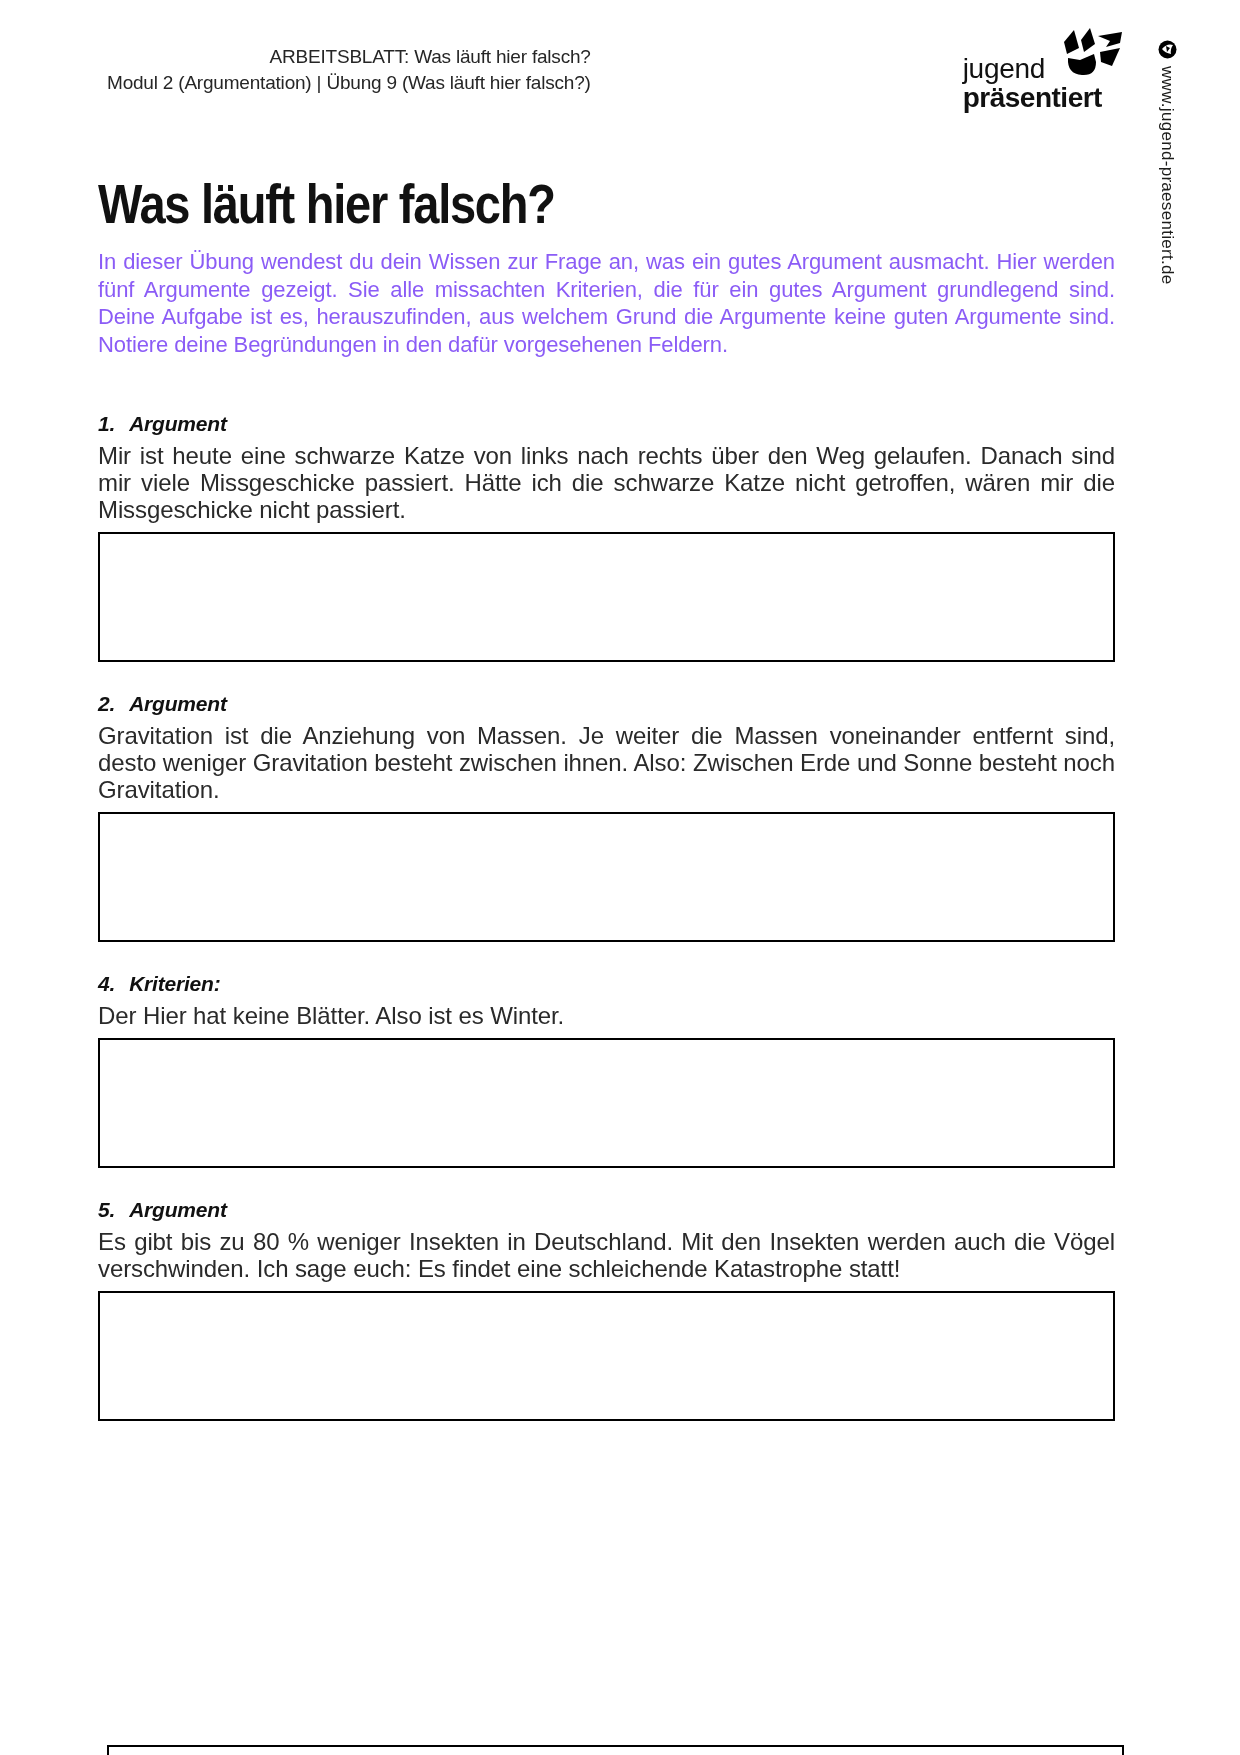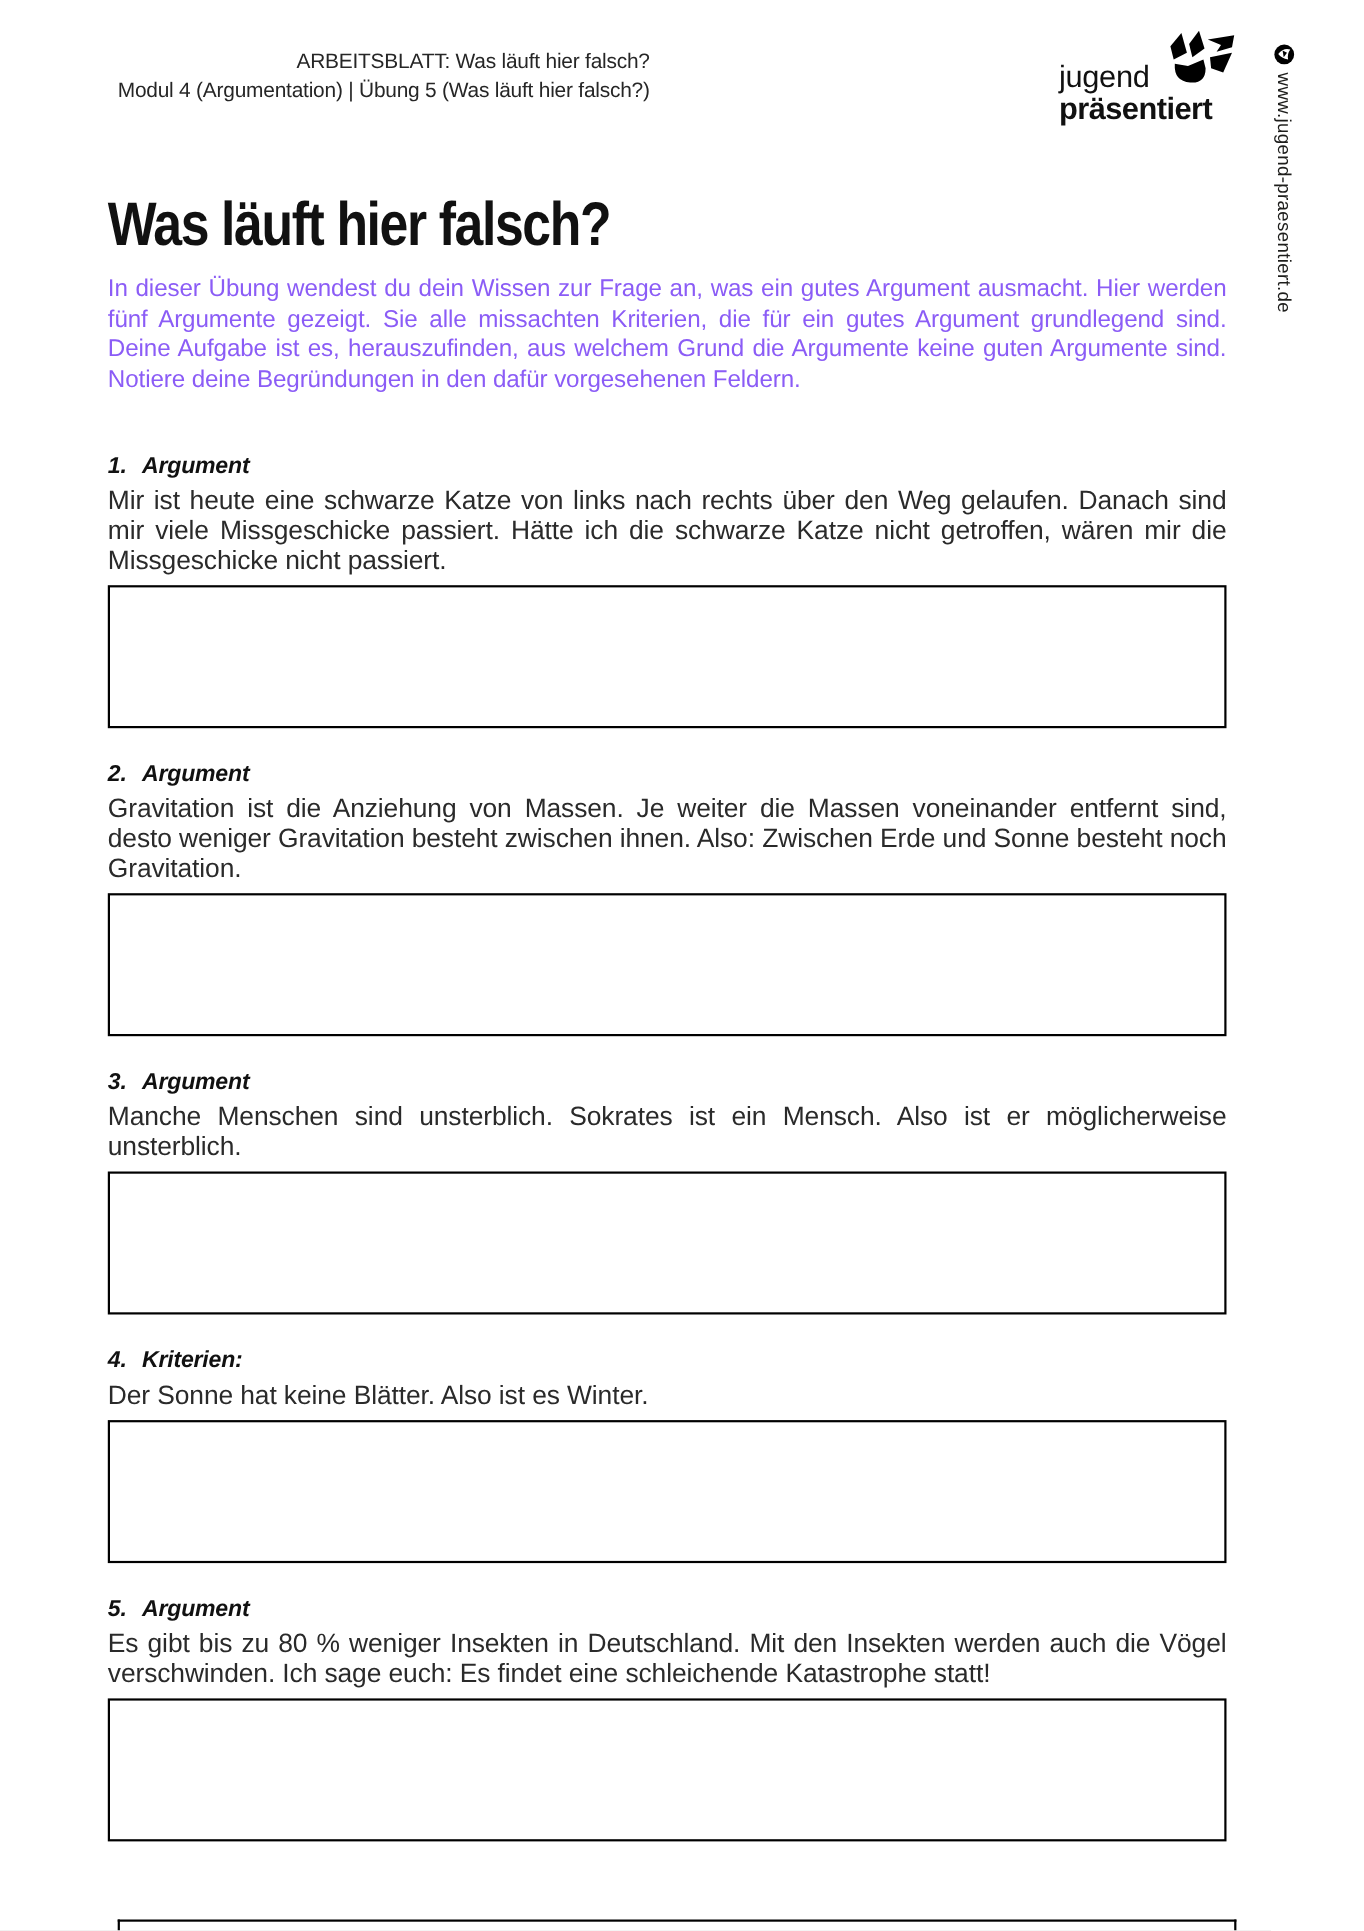--- a/index.html
+++ b/index.html
@@ -123,21 +123,21 @@
     background: #fff;
   }
 </style>
 </head>
 <body>
 
 <div class="page">
 
   <div class="doc-header">
     <div>ARBEITSBLATT: Was läuft hier falsch?</div>
-    <div>Modul 4 (Argumentation) | Übung 5 (Was läuft hier falsch?)</div>
+    <div>Modul 2 (Argumentation) | Übung 9 (Was läuft hier falsch?)</div>
   </div>
 
   <div class="logo">
     <div class="logo-row1">
       <span class="logo-word1">jugend</span>
       <span class="logo-mark">
         <svg width="70" height="50" viewBox="0 0 70 50" aria-hidden="true">
           <path d="M10 14 L20 2 L25 20 L13 26 Z" fill="#000"></path>
           <path d="M27 12 L36 0 L41 16 L30 24 Z" fill="#000"></path>
           <path d="M44 8 L68 4 L66 15 L52 19 L56 13 Z" fill="#000"></path>
@@ -175,38 +175,31 @@
     </div>
 
     <div class="section">
       <div class="sec-head">
         <span class="sec-num">2.</span><span>Argument</span>
       </div>
       <p class="sec-text">Gravitation ist die Anziehung von Massen. Je weiter die Massen voneinander entfernt sind, desto weniger Gravi­tation besteht zwischen ihnen. Also: Zwischen Erde und Sonne besteht noch Gravitation.</p>
       <div class="answer-box"></div>
     </div>
 
+
     <div class="section">
       <div class="sec-head">
-        <span class="sec-num">3.</span><span>Argument</span>
-      </div>
-      <p class="sec-text">Manche Menschen sind unsterblich. Sokrates ist ein Mensch. Also ist er möglicherweise unsterblich.</p>
+        <span class="sec-num">4.</span><span>Kriterien:</span>
+      </div>
+      <p class="sec-text">Der Hier hat keine Blätter. Also ist es Winter.</p>
       <div class="answer-box"></div>
     </div>
 
     <div class="section">
       <div class="sec-head">
-        <span class="sec-num">4.</span><span>Kriterien:</span>
-      </div>
-      <p class="sec-text">Der Sonne hat keine Blätter. Also ist es Winter.</p>
-      <div class="answer-box"></div>
-    </div>
-
-    <div class="section">
-      <div class="sec-head">
         <span class="sec-num">5.</span><span>Argument</span>
       </div>
       <p class="sec-text">Es gibt bis zu 80 % weniger Insekten in Deutschland. Mit den Insekten werden auch die Vögel verschwinden. Ich sage euch: Es findet eine schleichende Katastrophe statt!</p>
       <div class="answer-box"></div>
     </div>
 
   </div>
 
   <div class="answer-box-partial"></div>
 

